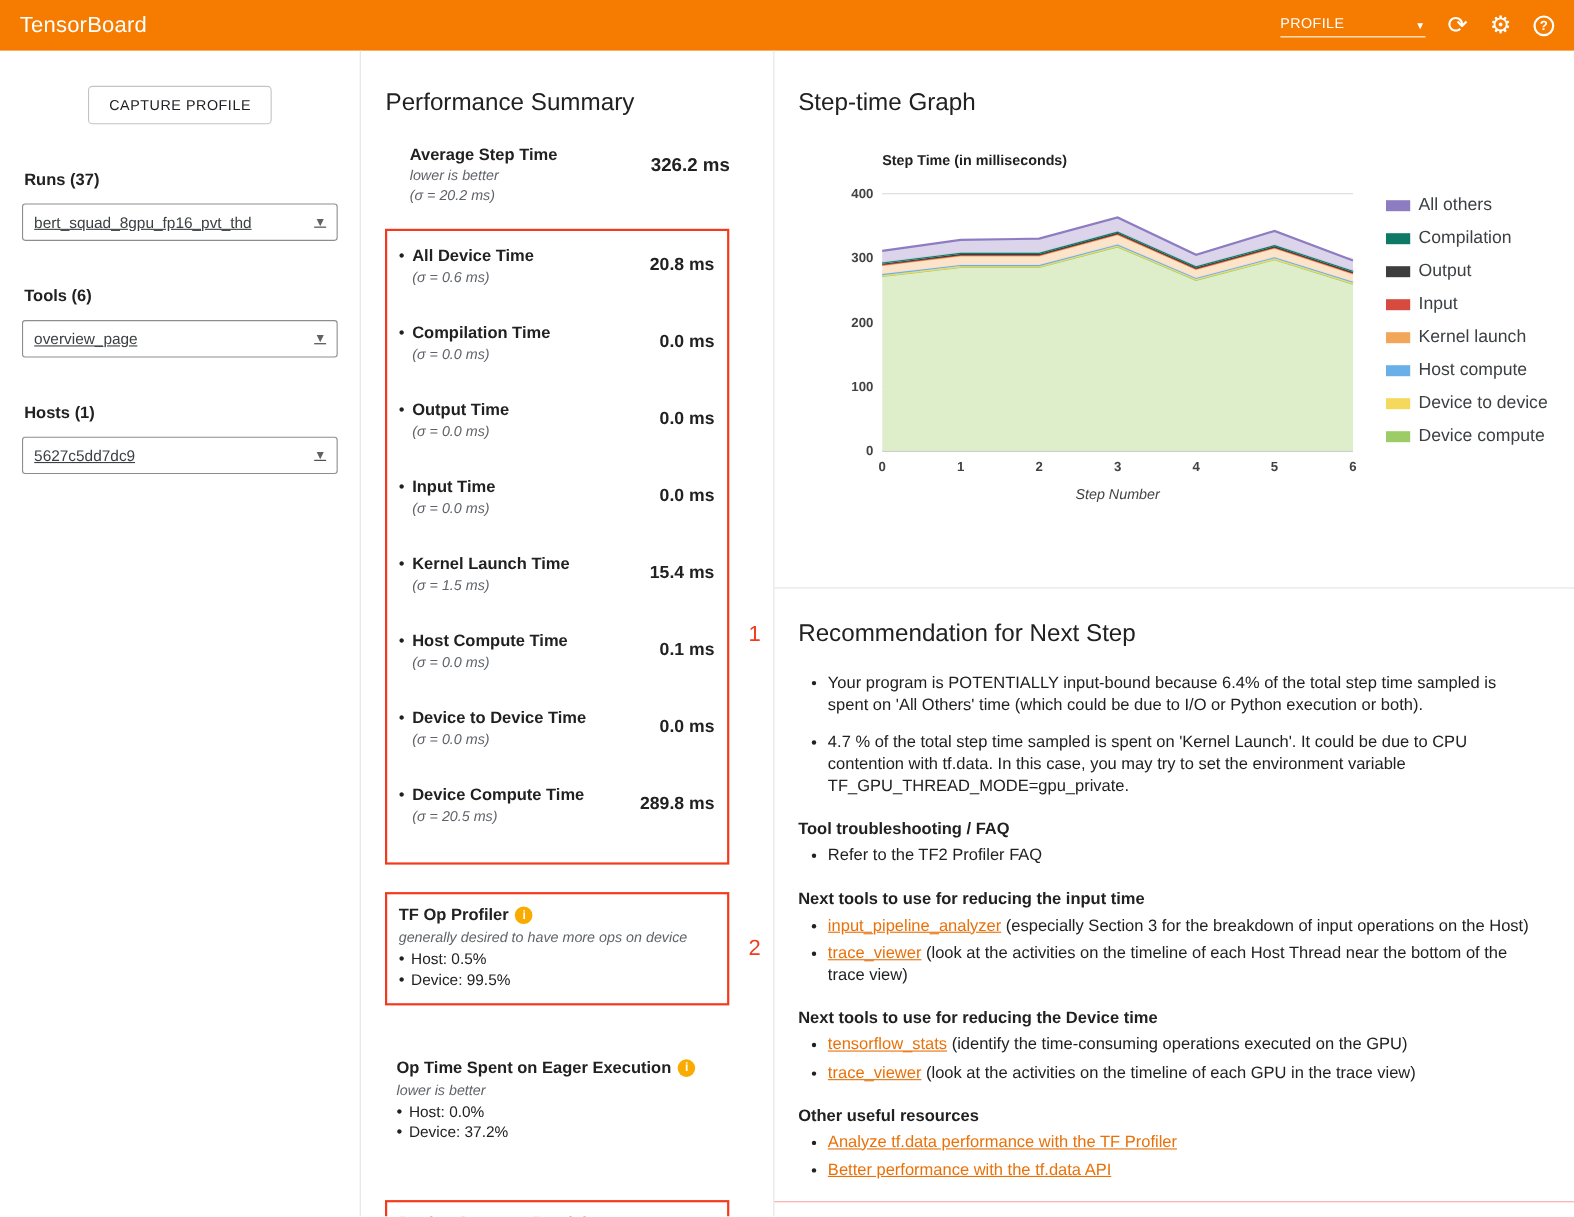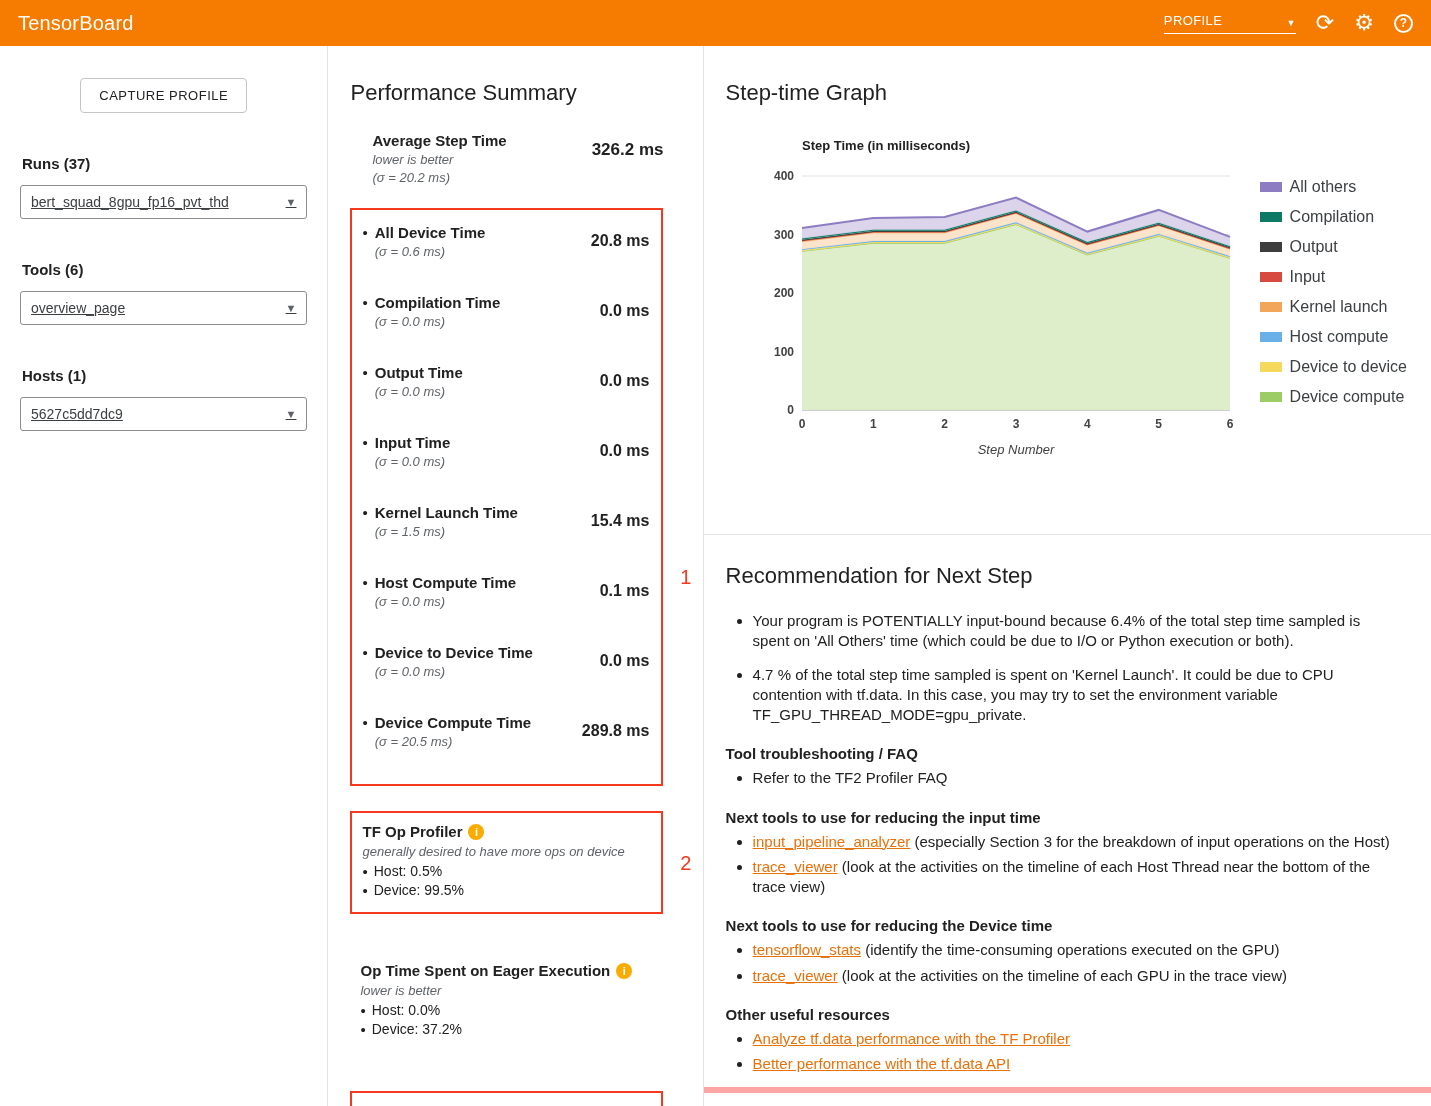--- a/index.html
+++ b/index.html
@@ -57,21 +57,21 @@
   .info-icon { width:16px; height:16px; background:#f9ab00; color:#fff; border-radius:50%; display:inline-flex; align-items:center; justify-content:center; font-size:11px; font-weight:700; font-style:normal; cursor:pointer; flex:0 0 16px; }
 
   
   .graph-card { height:489px; border-bottom:1px solid #e3e3e3; padding:34px 24px 0 22px; }
   .chart-area { display:flex; margin:26px 0 0 30px; }
   .legend { margin-left:18px; margin-top:46px; }
   .legend-item { display:flex; align-items:center; margin-bottom:12px; }
   .legend-swatch { width:22px; height:10px; margin-right:8px; flex:0 0 22px; }
   .legend-label { font-size:16px; color:#3c4043; white-space:nowrap; }
 
-  .reco-card { height:558px; border-bottom:6px solid #fca5a5; padding:28px 36px 0 22px; }
+  .reco-card { height:558px; border-bottom:1px solid #fca5a5; padding:28px 36px 0 22px; }
   .reco-body { max-width:690px; }
   .reco-bullets { margin:22px 0 0 27px; }
   .reco-bullets li { font-size:15px; line-height:1.35; margin-bottom:13px; color:#212121; }
   .sub-head { font-size:15px; font-weight:700; margin-top:20px; }
   .sub-list { margin:6px 0 0 27px; }
   .sub-list li { font-size:15px; line-height:1.35; margin-bottom:5px; }
   .reco-card a { color:#e8710a; text-decoration:underline; cursor:pointer; }
 </style>
 </head>
 <body>

